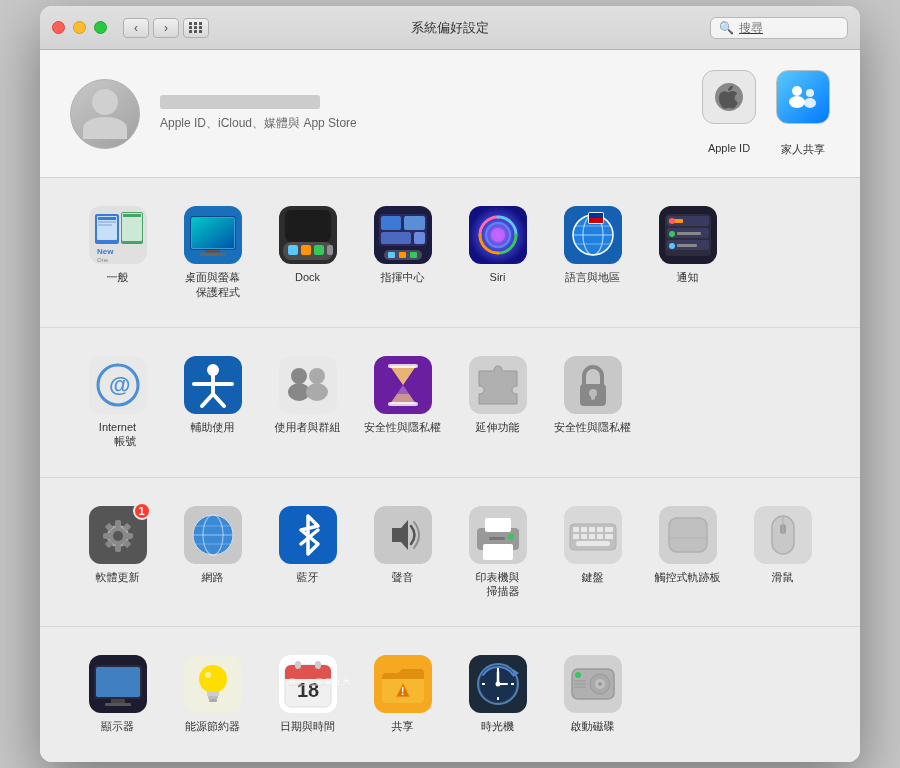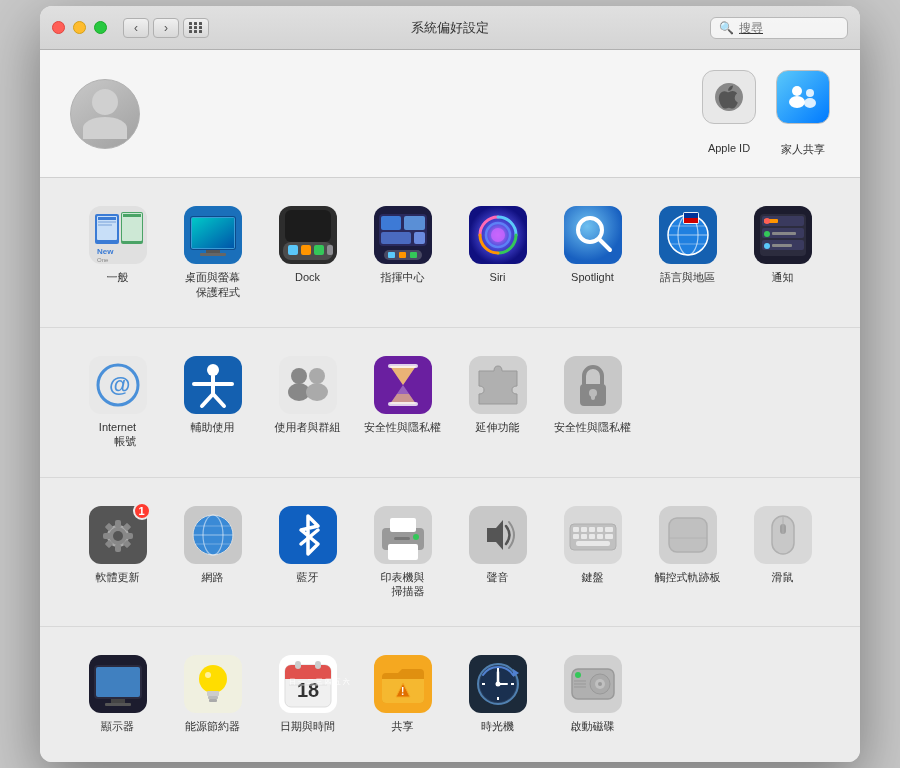--- a/index.html
+++ b/index.html
@@ -296,20 +296,24 @@
 
   <div class="content">
 
     <div class="profile-section">
       <div class="avatar">
         <div class="avatar-body">
           <div class="avatar-head"></div>
           <div class="avatar-shoulders"></div>
         </div>
       </div>
+      <div class="profile-info">
+        <div class="profile-name-bar"></div>
+        <div class="profile-subtitle">Apple ID、iCloud、媒體與 App Store</div>
+      </div>
       <div class="profile-actions">
 
         <div class="profile-action-item">
           <div class="profile-action-icon">
             <svg width="36" height="36" viewBox="0 0 36 36">
               <path d="M18 4C10.3 4 4 10.3 4 18s6.3 14 14 14 14-6.3 14-14S25.7 4 18 4z" fill="#888"></path>
               <path d="M22.5 10.5c-1.2 1.4-3.1 2.5-5 2.4-.3-1.9.7-3.9 1.8-5.1 1.2-1.4 3.3-2.4 5-2.5.2 2-.7 3.9-1.8 5.2zm1.8 2.8c-2.8-.2-5.1 1.6-6.4 1.6-1.3 0-3.3-1.5-5.5-1.5-2.8.1-5.4 1.6-6.8 4.1-2.9 5-.8 12.5 2.1 16.6 1.4 2 3.1 4.2 5.3 4.1 2.1-.1 2.9-1.3 5.4-1.3 2.5 0 3.2 1.3 5.4 1.2 2.3 0 3.8-2 5.2-4 1.6-2.3 2.3-4.6 2.3-4.7-.1 0-4.4-1.7-4.4-6.6-.1-4.1 3.4-6.1 3.5-6.1-1.9-2.8-4.9-3.3-6.1-3.4z" fill="#555" transform="scale(0.7) translate(7,4)"></path>
             </svg>
           </div>
           <div class="profile-action-label">Apple ID</div>
@@ -428,38 +432,20 @@
 
               <path d="M 11 29 A 18 18 0 0 1 29 11" stroke="#ff69b4" stroke-width="3" fill="none" stroke-linecap="round"></path>
               <path d="M 29 11 A 18 18 0 0 1 47 29" stroke="#5ac8fa" stroke-width="3" fill="none" stroke-linecap="round"></path>
               <path d="M 47 29 A 18 18 0 0 1 29 47" stroke="#34c759" stroke-width="3" fill="none" stroke-linecap="round"></path>
               <path d="M 29 47 A 18 18 0 0 1 11 29" stroke="#ff9500" stroke-width="3" fill="none" stroke-linecap="round"></path>
             </svg>
           </div>
           <div class="icon-label">Siri</div>
         </div>
 
-        <div class="icon-item">
-          <div class="icon-box">
-            <svg width="58" height="58" viewBox="0 0 58 58">
-              <defs>
-                <radialGradient id="spotGrad" cx="40%" cy="35%" r="60%">
-                  <stop offset="0%" stop-color="#6ec0f0"></stop>
-                  <stop offset="100%" stop-color="#1860c0"></stop>
-                </radialGradient>
-              </defs>
-              <rect width="58" height="58" rx="12" fill="url(#spotGrad)"></rect>
-
-              <circle cx="26" cy="24" r="12" fill="none" stroke="white" stroke-width="4"></circle>
-
-              <line x1="35" y1="33" x2="46" y2="44" stroke="white" stroke-width="4" stroke-linecap="round"></line>
-            </svg>
-          </div>
-          <div class="icon-label">Spotlight</div>
-        </div>
 
         <div class="icon-item">
           <div class="icon-box">
             <svg width="58" height="58" viewBox="0 0 58 58">
               <rect width="58" height="58" rx="12" fill="#1560b0"></rect>
 
               <circle cx="29" cy="29" r="20" fill="#2080e0" stroke="white" stroke-width="1.5"></circle>
               <ellipse cx="29" cy="29" rx="10" ry="20" fill="none" stroke="rgba(255,255,255,0.6)" stroke-width="1.2"></ellipse>
               <line x1="9" y1="29" x2="49" y2="29" stroke="rgba(255,255,255,0.6)" stroke-width="1.2"></line>
               <line x1="12" y1="20" x2="46" y2="20" stroke="rgba(255,255,255,0.4)" stroke-width="1"></line>
@@ -636,47 +622,47 @@
               <path d="M29 10 L29 48 L39 38 L22 24 L39 20 L29 10" stroke="white" stroke-width="3.5" fill="none" stroke-linejoin="round" stroke-linecap="round"></path>
               <path d="M22 38 L39 24" stroke="white" stroke-width="3.5" stroke-linecap="round"></path>
             </svg>
           </div>
           <div class="icon-label">藍牙</div>
         </div>
 
         <div class="icon-item">
           <div class="icon-box">
             <svg width="58" height="58" viewBox="0 0 58 58">
+              <rect width="58" height="58" rx="12" fill="#c8c8c8"></rect>
+
+              <polygon points="18,22 27,22 34,14 34,44 27,36 18,36" fill="#555"></polygon>
+
+              <path d="M37 20 Q44 29 37 38" fill="none" stroke="#555" stroke-width="2.5" stroke-linecap="round"></path>
+              <path d="M40 16 Q50 29 40 42" fill="none" stroke="#555" stroke-width="2" stroke-linecap="round" opacity="0.5"></path>
+            </svg>
+          </div>
+          <div class="icon-label">聲音</div>
+        </div>
+
+        <div class="icon-item">
+          <div class="icon-box">
+            <svg width="58" height="58" viewBox="0 0 58 58">
               <rect width="58" height="58" rx="12" fill="#d0d0d0"></rect>
 
               <rect x="8" y="22" width="42" height="22" rx="4" fill="#999"></rect>
 
               <rect x="14" y="38" width="30" height="16" rx="2" fill="white"></rect>
 
               <rect x="16" y="12" width="26" height="14" rx="2" fill="white"></rect>
 
               <circle cx="42" cy="31" r="3" fill="#34c759"></circle>
               <rect x="20" y="31" width="16" height="3" rx="1.5" fill="#777"></rect>
             </svg>
           </div>
           <div class="icon-label">印表機與<br>掃描器</div>
-        </div>
-
-        <div class="icon-item">
-          <div class="icon-box">
-            <svg width="58" height="58" viewBox="0 0 58 58">
-              <rect width="58" height="58" rx="12" fill="#c8c8c8"></rect>
-
-              <polygon points="18,22 27,22 34,14 34,44 27,36 18,36" fill="#555"></polygon>
-
-              <path d="M37 20 Q44 29 37 38" fill="none" stroke="#555" stroke-width="2.5" stroke-linecap="round"></path>
-              <path d="M40 16 Q50 29 40 42" fill="none" stroke="#555" stroke-width="2" stroke-linecap="round" opacity="0.5"></path>
-            </svg>
-          </div>
-          <div class="icon-label">聲音</div>
         </div>
 
         <div class="icon-item">
           <div class="icon-box">
             <svg width="58" height="58" viewBox="0 0 58 58">
               <rect width="58" height="58" rx="12" fill="#d8d8d8"></rect>
 
               <rect x="6" y="18" width="46" height="26" rx="4" fill="#c0c0c0" stroke="#b0b0b0" stroke-width="1"></rect>
 
               <rect x="9" y="21" width="6" height="5" rx="1" fill="#e8e8e8"></rect>

